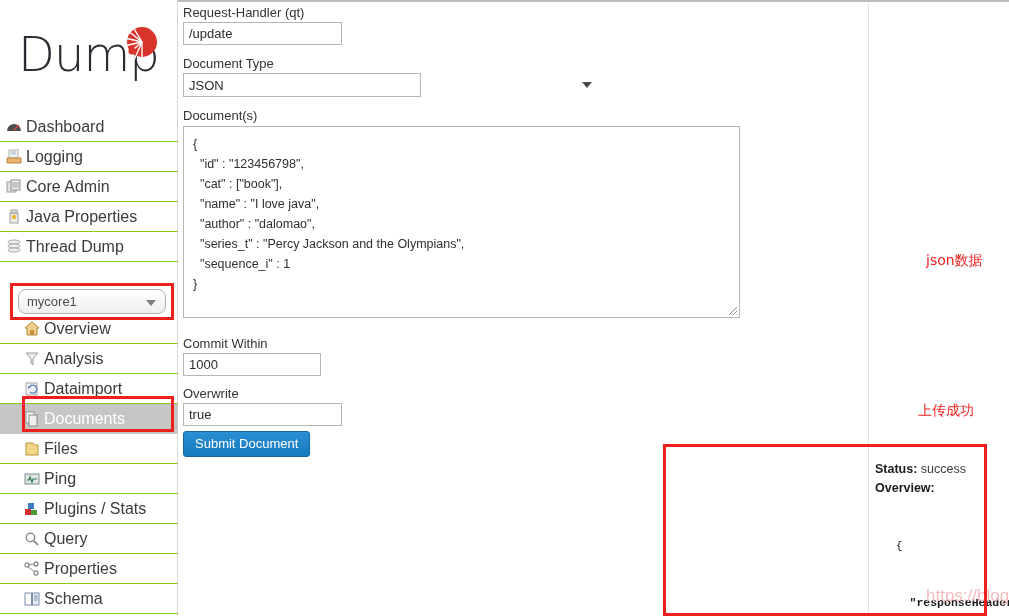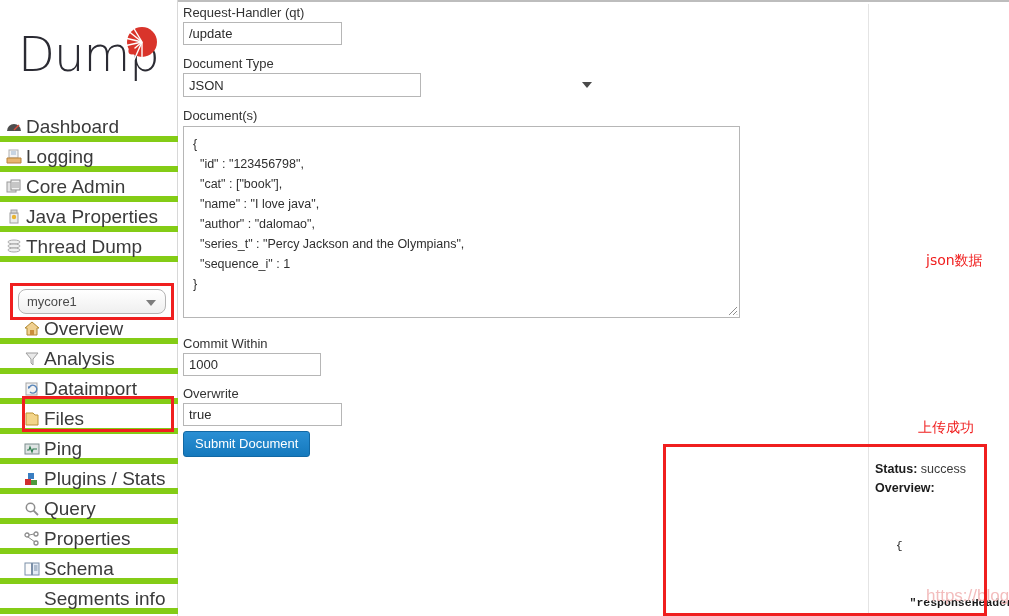--- a/index.html
+++ b/index.html
@@ -66,23 +66,23 @@
   #nav-core {
     position: absolute;
     left: 0;
     top: 314px;
     width: 178px;
   }
   .nav-item {
     position: relative;
     height: 30px;
     line-height: 30px;
-    border-bottom: 6px solid #84cc16;
+    border-bottom: 1px solid #84cc16;
     padding-left: 26px;
-    font-size: 19px;
+    font-size: 16px;
     color: #3b3b3b;
     white-space: nowrap;
     box-sizing: border-box;
     cursor: pointer;
   }
   #nav-core .nav-item {
     padding-left: 44px;
   }
   .nav-item.active {
     background: #c6c6c6;
@@ -257,21 +257,21 @@
 
   
   .annotation {
     position: absolute;
     color: #f01f1f;
     font-size: 14px;
     font-family: "DejaVu Sans", sans-serif;
     white-space: nowrap;
   }
   #ann-json { left: 748px; top: 214px; margin-top: 36px; }
-  #ann-upload { left: 740px; top: 417px; }
+  #ann-upload { left: 740px; top: 400px; }
 
   
   #response-block {
     position: absolute;
     left: 697px;
     top: 458px;
     width: 290px;
   }
   .resp-line {
     font-family: "Liberation Sans", sans-serif;
@@ -406,20 +406,27 @@
 
       <div class="nav-item">
         <svg class="nav-icon" viewBox="0 0 16 16">
           <rect x="2" y="2" width="11" height="12" fill="#f2f2f2" stroke="#a5a5a5"></rect>
           <path d="M5 7 A4 4 0 1 1 6 11" fill="none" stroke="#5a86b8" stroke-width="1.4"></path>
           <path d="M4 5 L6.5 6.5 L4 8 Z" fill="#5a86b8"></path>
         </svg>
         <span class="nav-label">Dataimport</span>
       </div>
 
+      <div class="nav-item active">
+        <svg class="nav-icon" viewBox="0 0 16 16">
+          <rect x="2" y="1" width="8" height="11" fill="#fafafa" stroke="#9a9a9a"></rect>
+          <rect x="5" y="4" width="8" height="11" fill="#f0f0f0" stroke="#8a8a8a"></rect>
+        </svg>
+        <span class="nav-label">Documents</span>
+      </div>
 
       <div class="nav-item">
         <svg class="nav-icon" viewBox="0 0 16 16">
           <path d="M2 2 H9 L11 4 H14 V14 H2 Z" fill="#f3d58a" stroke="#bb9334"></path>
         </svg>
         <span class="nav-label">Files</span>
       </div>
 
       <div class="nav-item">
         <svg class="nav-icon" viewBox="0 0 16 16">

